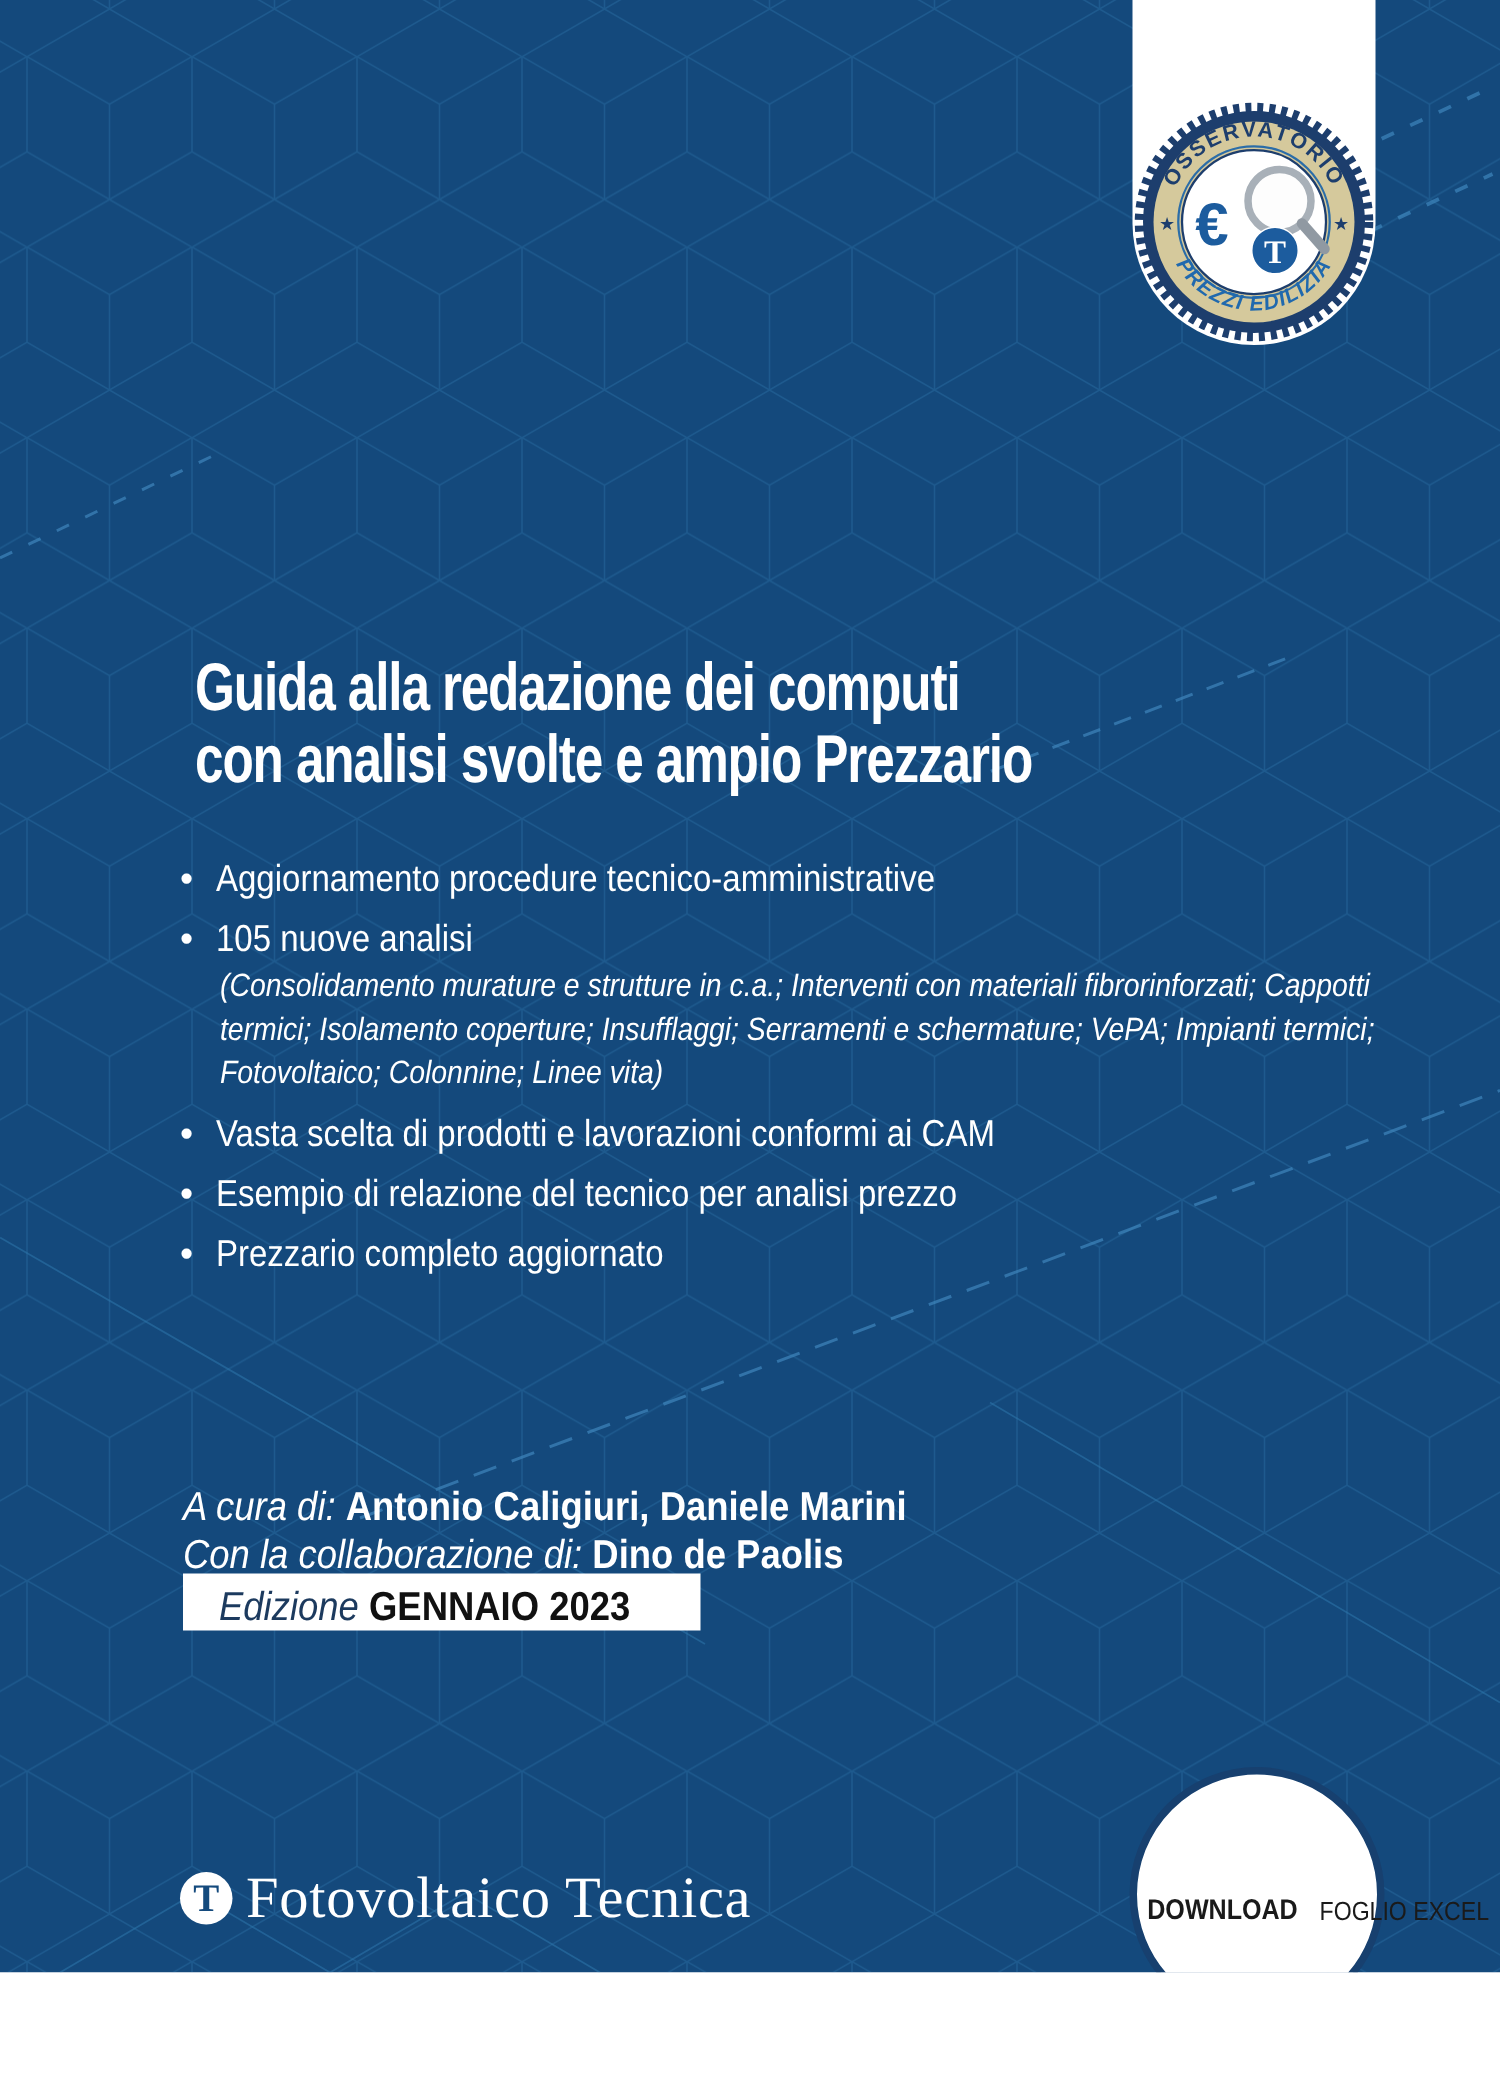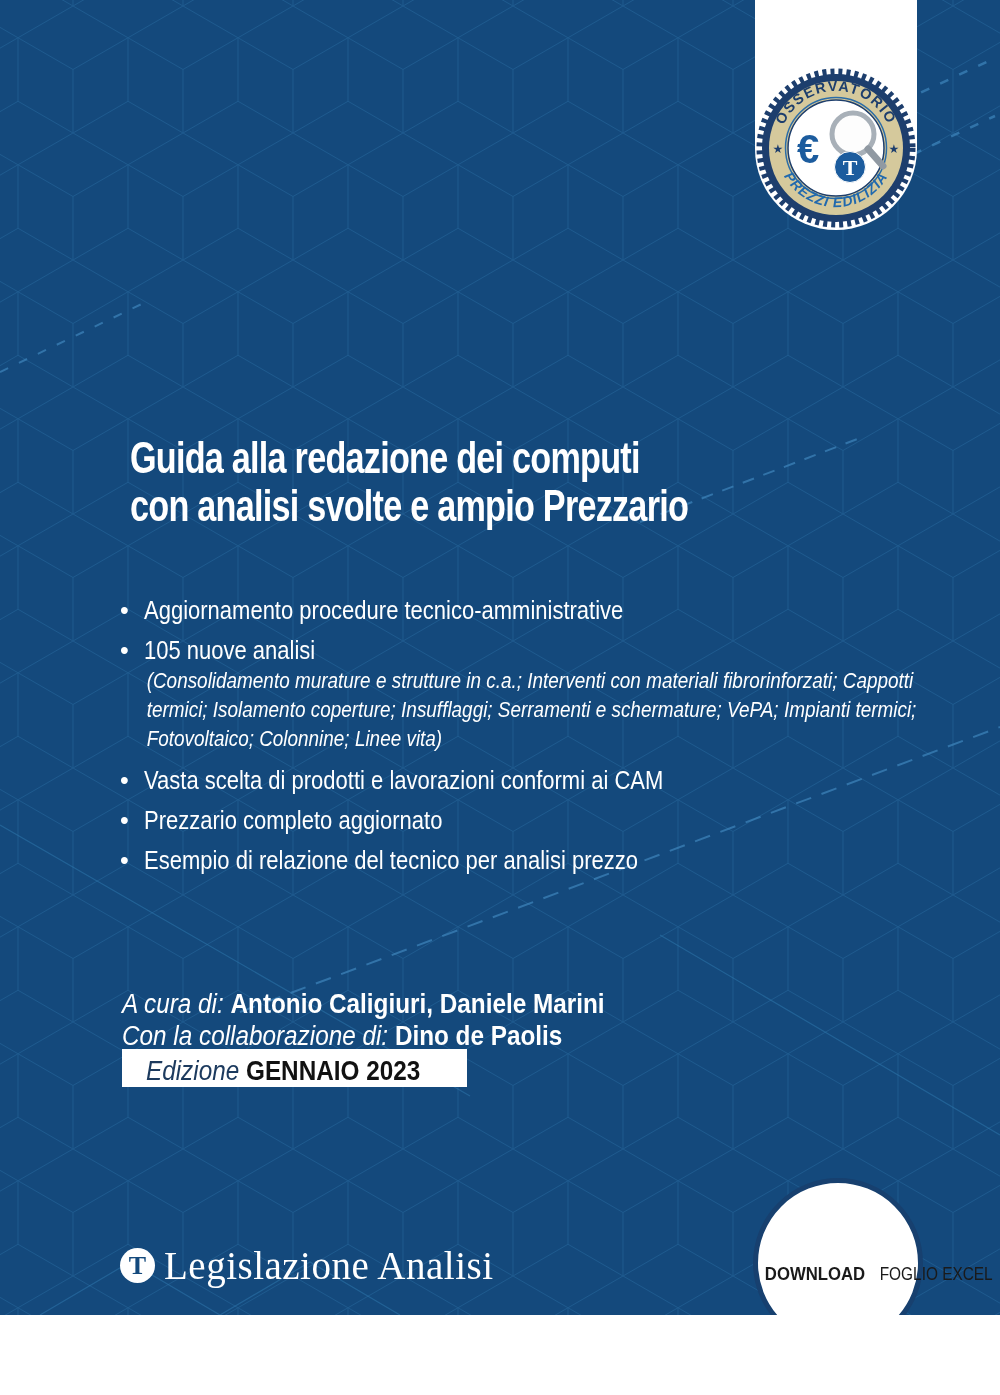--- a/index.html
+++ b/index.html
@@ -19,21 +19,21 @@
   .title{position:absolute;left:130px;top:92px;color:#ffffff;font-weight:bold;
          font-size:104px;line-height:109px;letter-spacing:-3px;}
   .title .tline{transform:scaleX(0.64);transform-origin:0 50%;white-space:nowrap;}
 
   
   .subtitle{position:absolute;left:130px;top:434px;color:#ffffff;
             font-size:45px;line-height:48px;letter-spacing:-1px;font-weight:bold;}
   .subtitle .sline{transform:scaleX(0.76);transform-origin:0 50%;white-space:nowrap;}
 
   
-  .features{position:absolute;left:120px;top:597px;width:860px;color:#ffffff;list-style:none;margin:0;padding:0;}
+  .features{position:absolute;left:120px;top:573px;width:860px;color:#ffffff;list-style:none;margin:0;padding:0;}
   .feature{display:flex;margin-bottom:13px;}
   .feature .dot{flex:none;width:24px;font-size:25px;line-height:27px;}
   .feature .dot::before{content:"\2022";}
   .feature-body{transform:scaleX(0.88);transform-origin:0 0;width:930px;}
   .feature-text{font-size:25px;line-height:27px;}
   .feature-note{font-style:italic;font-size:21.5px;line-height:29px;margin-top:3px;padding-left:3px;width:880px;}
 
   
   .credits{position:absolute;left:122px;top:988px;color:#ffffff;font-size:27px;line-height:32px;}
   .credits .cline{transform:scaleX(0.9);transform-origin:0 50%;white-space:nowrap;}
@@ -153,27 +153,27 @@
       </li>
       <li class="feature">
         <span class="dot"></span>
         <div class="feature-body">
             <div class="feature-text">Vasta scelta di prodotti e lavorazioni conformi ai CAM</div>
           </div>
       </li>
       <li class="feature">
         <span class="dot"></span>
         <div class="feature-body">
+            <div class="feature-text">Esempio di relazione del tecnico per analisi prezzo</div>
+          </div>
+      </li>
+      <li class="feature">
+        <span class="dot"></span>
+        <div class="feature-body">
             <div class="feature-text">Prezzario completo aggiornato</div>
-          </div>
-      </li>
-      <li class="feature">
-        <span class="dot"></span>
-        <div class="feature-body">
-            <div class="feature-text">Esempio di relazione del tecnico per analisi prezzo</div>
           </div>
       </li>
     </ul>
 
     <div class="credits">
       <div class="cline">
         <span class="lbl">A cura di:</span>
         <span class="names">Antonio Caligiuri, Daniele Marini</span>
       </div>
       <div class="cline">
@@ -184,21 +184,21 @@
 
     <div class="edition-box">
       <div class="edition-inner">
         <span class="edition-label">Edizione</span>
         <span class="edition-value">GENNAIO 2023</span>
       </div>
     </div>
 
     <div class="publisher">
       <div class="pub-circle">T</div>
-      <div class="pub-name">Legislazione Analisi</div>
+      <div class="pub-name">Fotovoltaico Tecnica</div>
     </div>
 
     <div class="download-badge">
       <div class="dl-line first">DOWNLOAD</div>
       <div class="dl-line">FOGLIO EXCEL</div>
       <div class="dl-line">PER LA</div>
       <div class="dl-line">REDAZIONE DI NP</div>
       <svg class="dl-icon" width="40" height="30" viewBox="0 0 40 30">
         <path d="M4 14 L4 27 L36 27 L36 14" fill="none" stroke="#1A1A1A" stroke-width="4.5"></path>
         <path d="M20 0 L20 9" stroke="#1A1A1A" stroke-width="6"></path>

